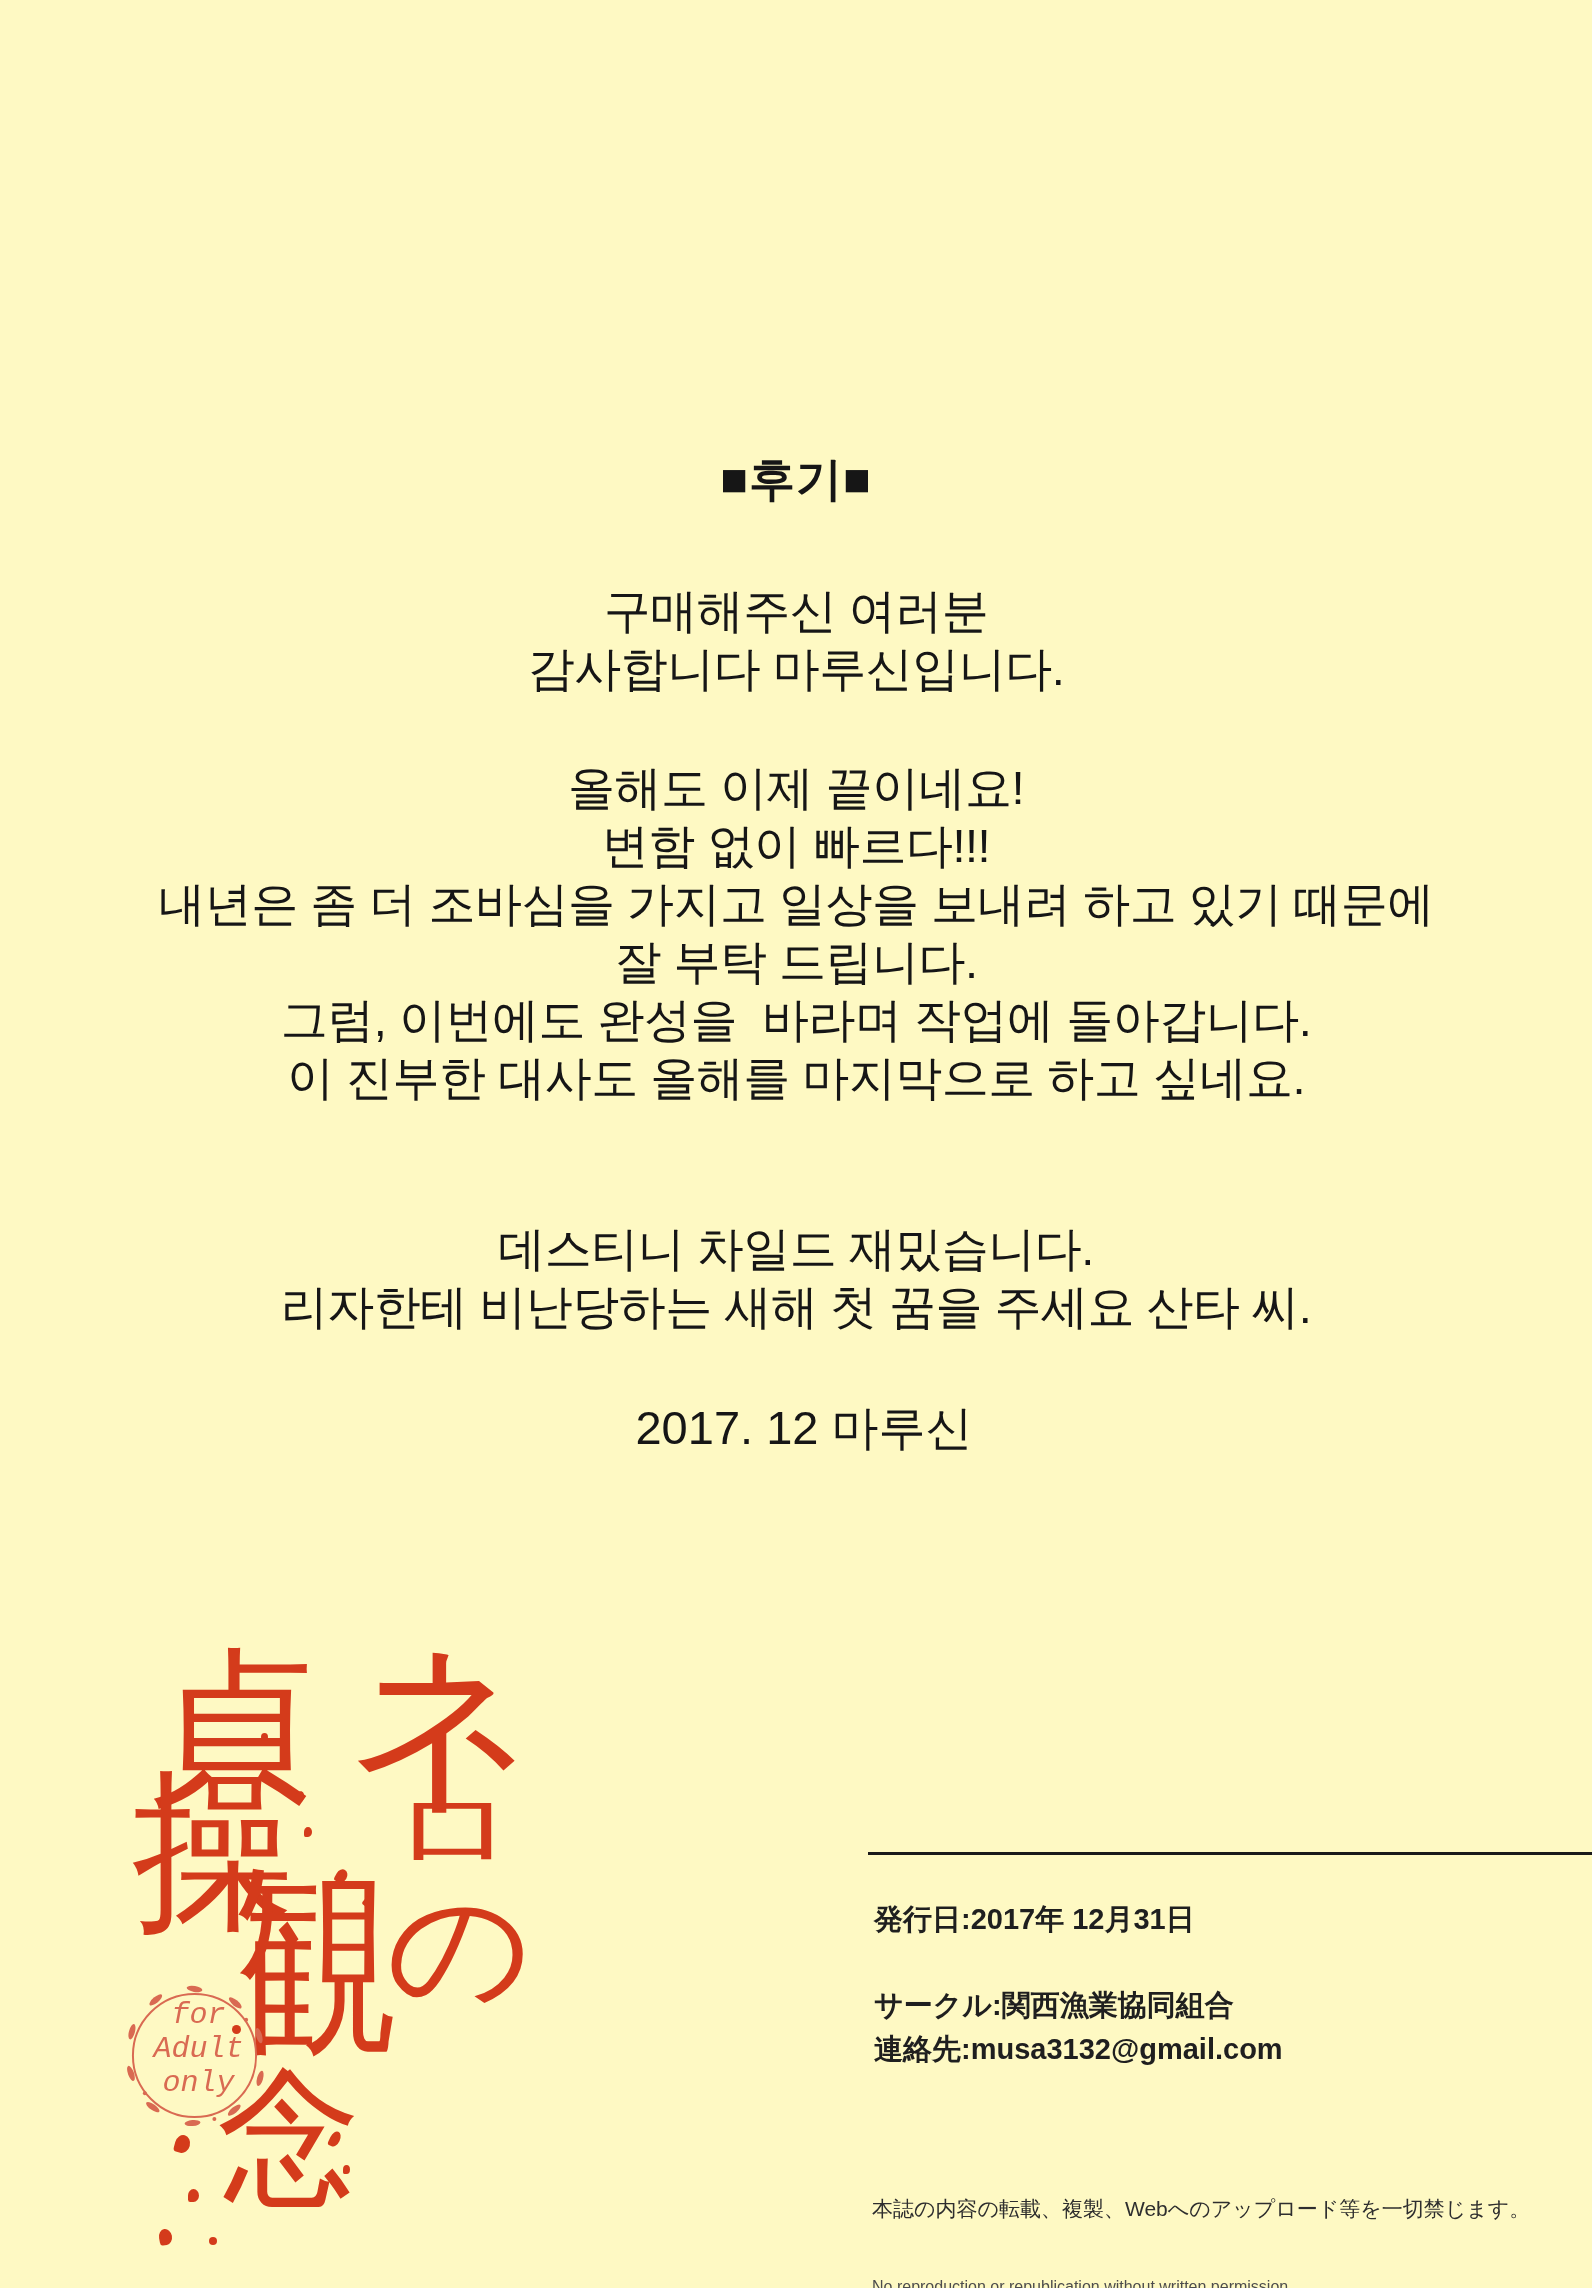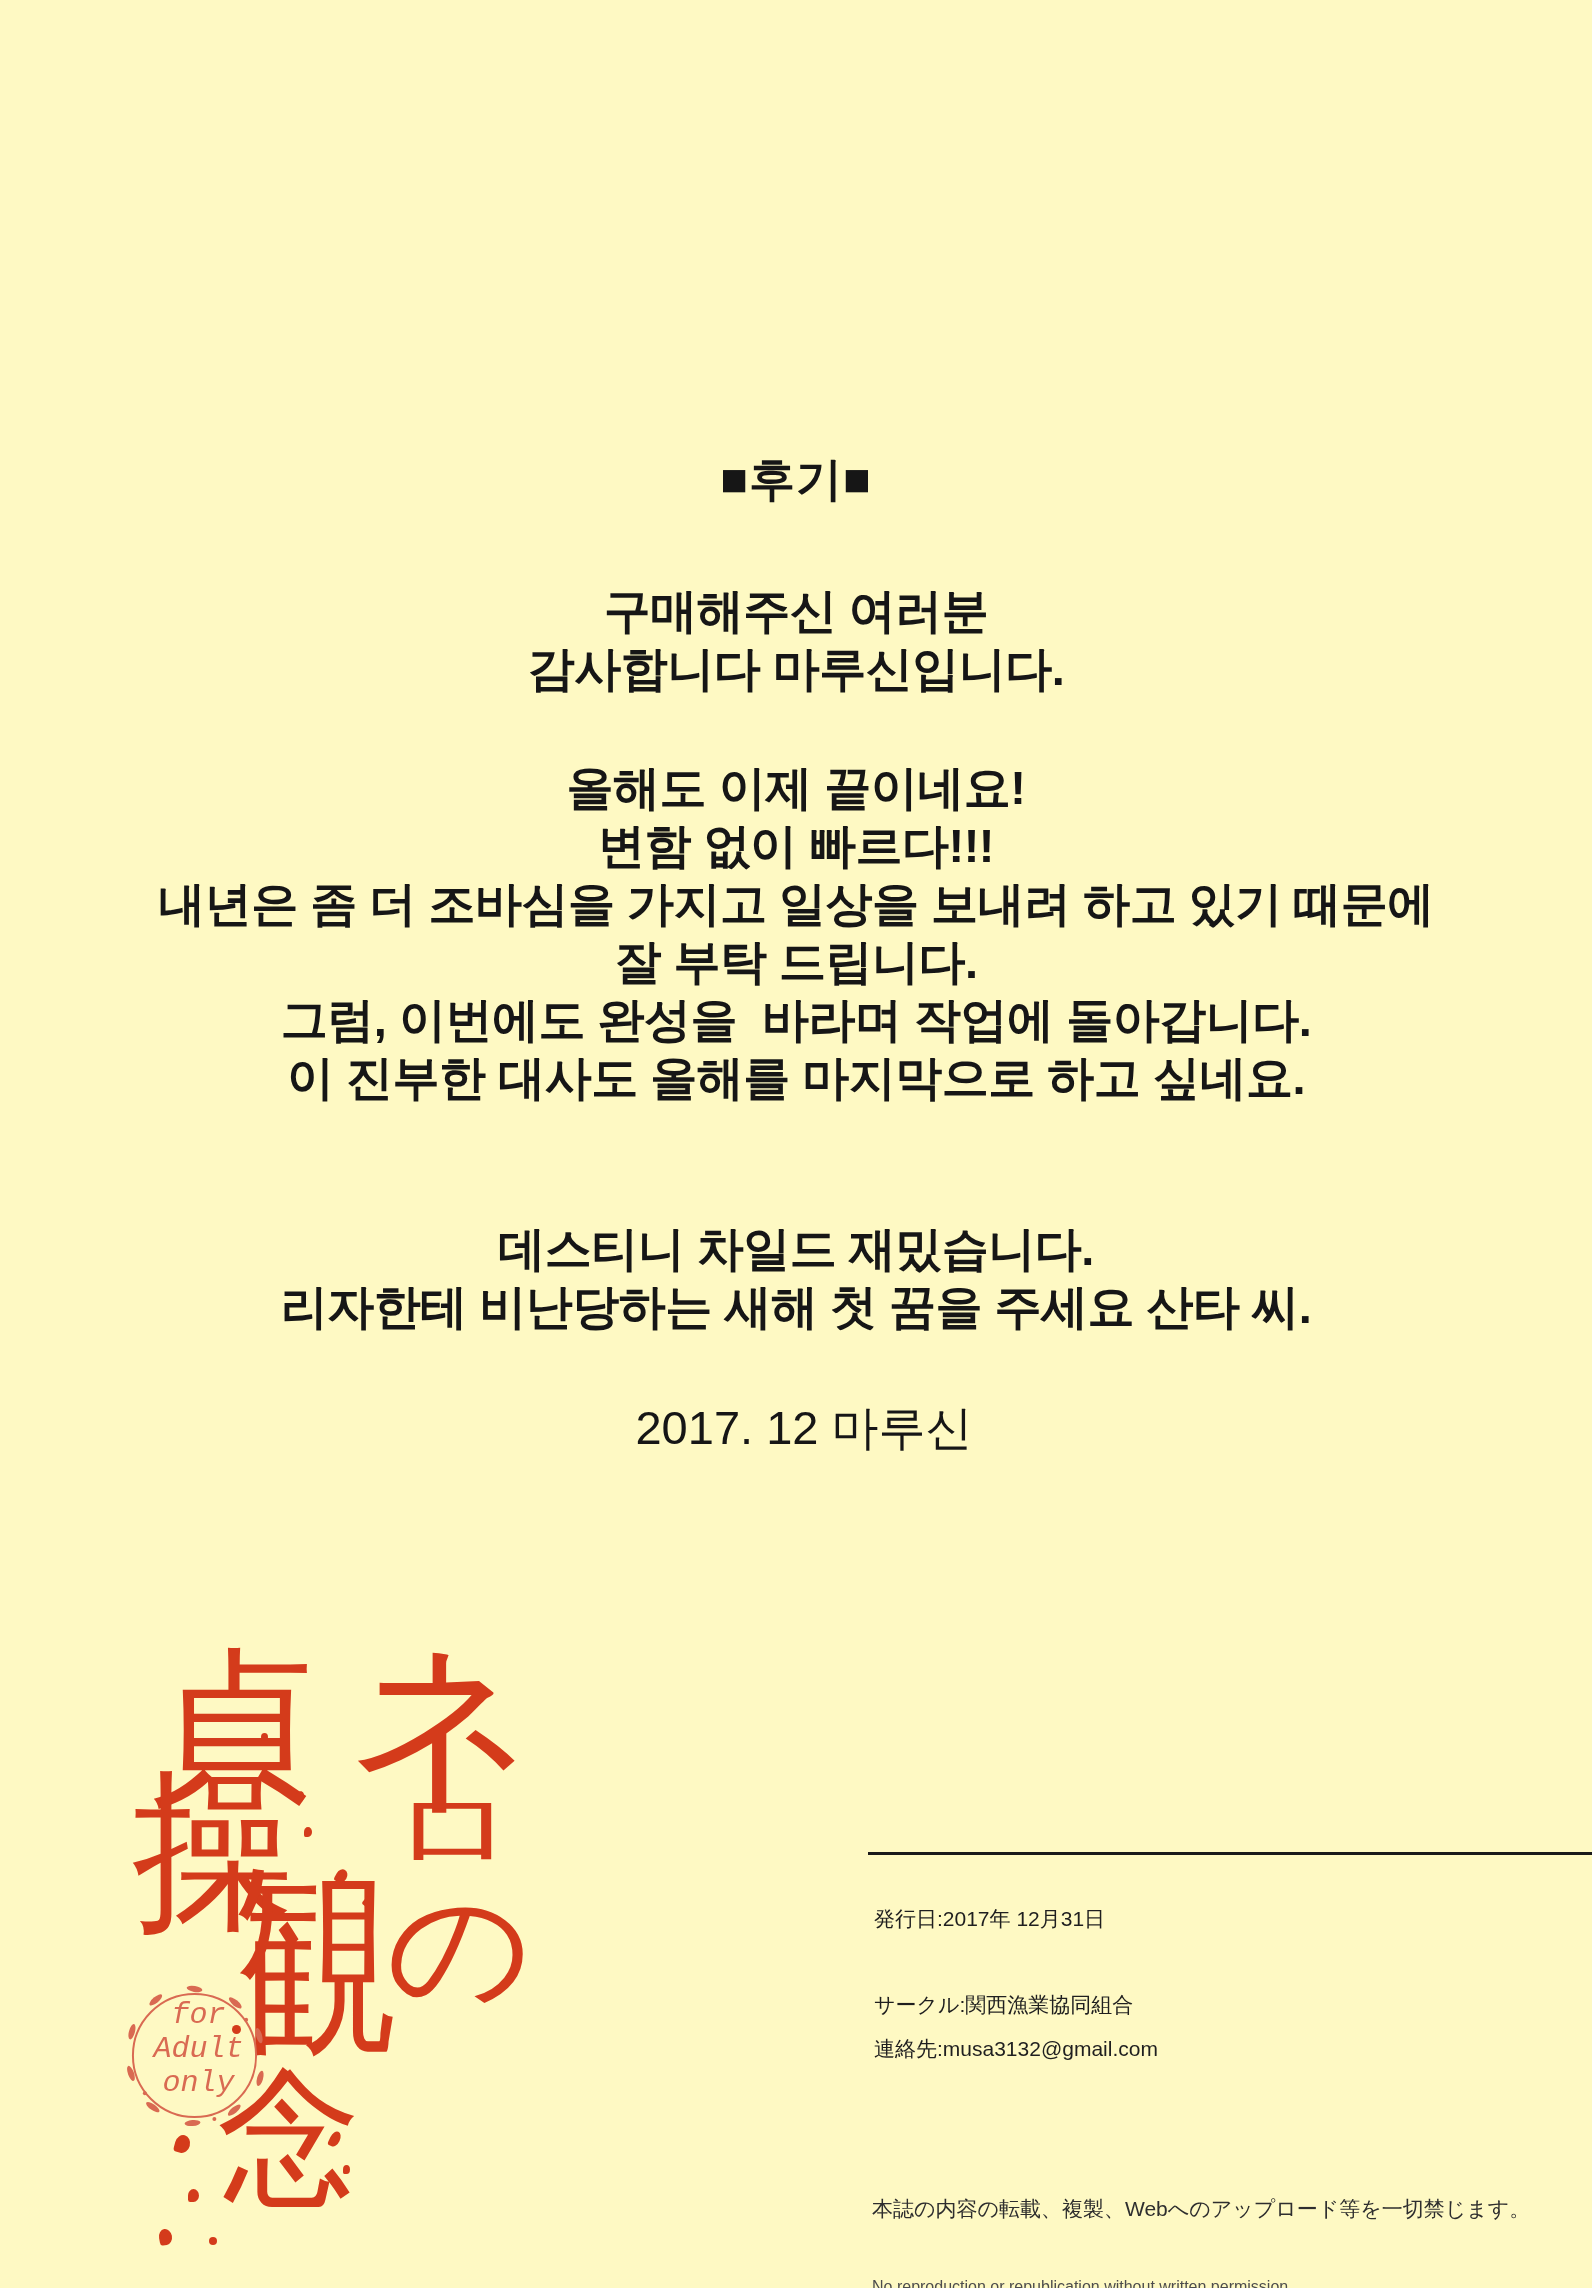--- a/index.html
+++ b/index.html
@@ -13,21 +13,21 @@
     color:#161616;
   }
   
   .afterword-title{
     position:absolute;left:0;top:450px;width:100%;
     text-align:center;font-size:46px;line-height:58px;
     font-weight:600;letter-spacing:1px;white-space:pre-wrap;
   }
   .para{position:absolute;left:0;width:100%;text-align:center;}
   .para .line{
-    font-size:47px;line-height:58px;font-weight:700;
+    font-size:47px;line-height:58px;font-weight:400;
     letter-spacing:-0.5px;white-space:pre-wrap;
   }
   .p1{top:582px;}
   .p2{top:759px;}
   .p3{top:1220px;}
   .signoff{
     position:absolute;left:8px;top:1399px;width:100%;text-align:center;
     font-size:47px;line-height:58px;font-weight:500;white-space:pre-wrap;
   }
   
@@ -64,21 +64,21 @@
   .s9 {left:330px;top:2131px;width:10px;height:16px;transform:rotate(25deg);}
   .s10{left:343px;top:2165px;width:7px;height:9px;}
   .s11{left:209px;top:2237px;width:8px;height:8px;border-radius:50%;}
   .s12{left:261px;top:1733px;width:7px;height:8px;border-radius:50%;}
   
   .rule{
     position:absolute;left:868px;top:1852px;width:724px;height:3px;
     background:#1a1a1a;
   }
   .col-group{position:absolute;left:874px;width:716px;color:#1f1f1f;}
-  .col-group .row{font-size:21px;line-height:44px;white-space:pre-wrap;font-weight:400;}
+  .col-group .row{font-size:29px;line-height:44px;white-space:pre-wrap;font-weight:700;}
   .g1{top:1897px;}
   .g2{top:1983px;}
   .disclaimer-jp{
     position:absolute;left:872px;top:2195px;width:720px;
     font-size:21px;line-height:28px;color:#2e2e2e;white-space:pre-wrap;font-weight:500;
   }
   .disclaimer-en{
     position:absolute;left:872px;top:2243px;width:720px;
     font-size:16px;line-height:28px;color:#4d4d4d;white-space:pre-wrap;margin-top:30px;
   }

